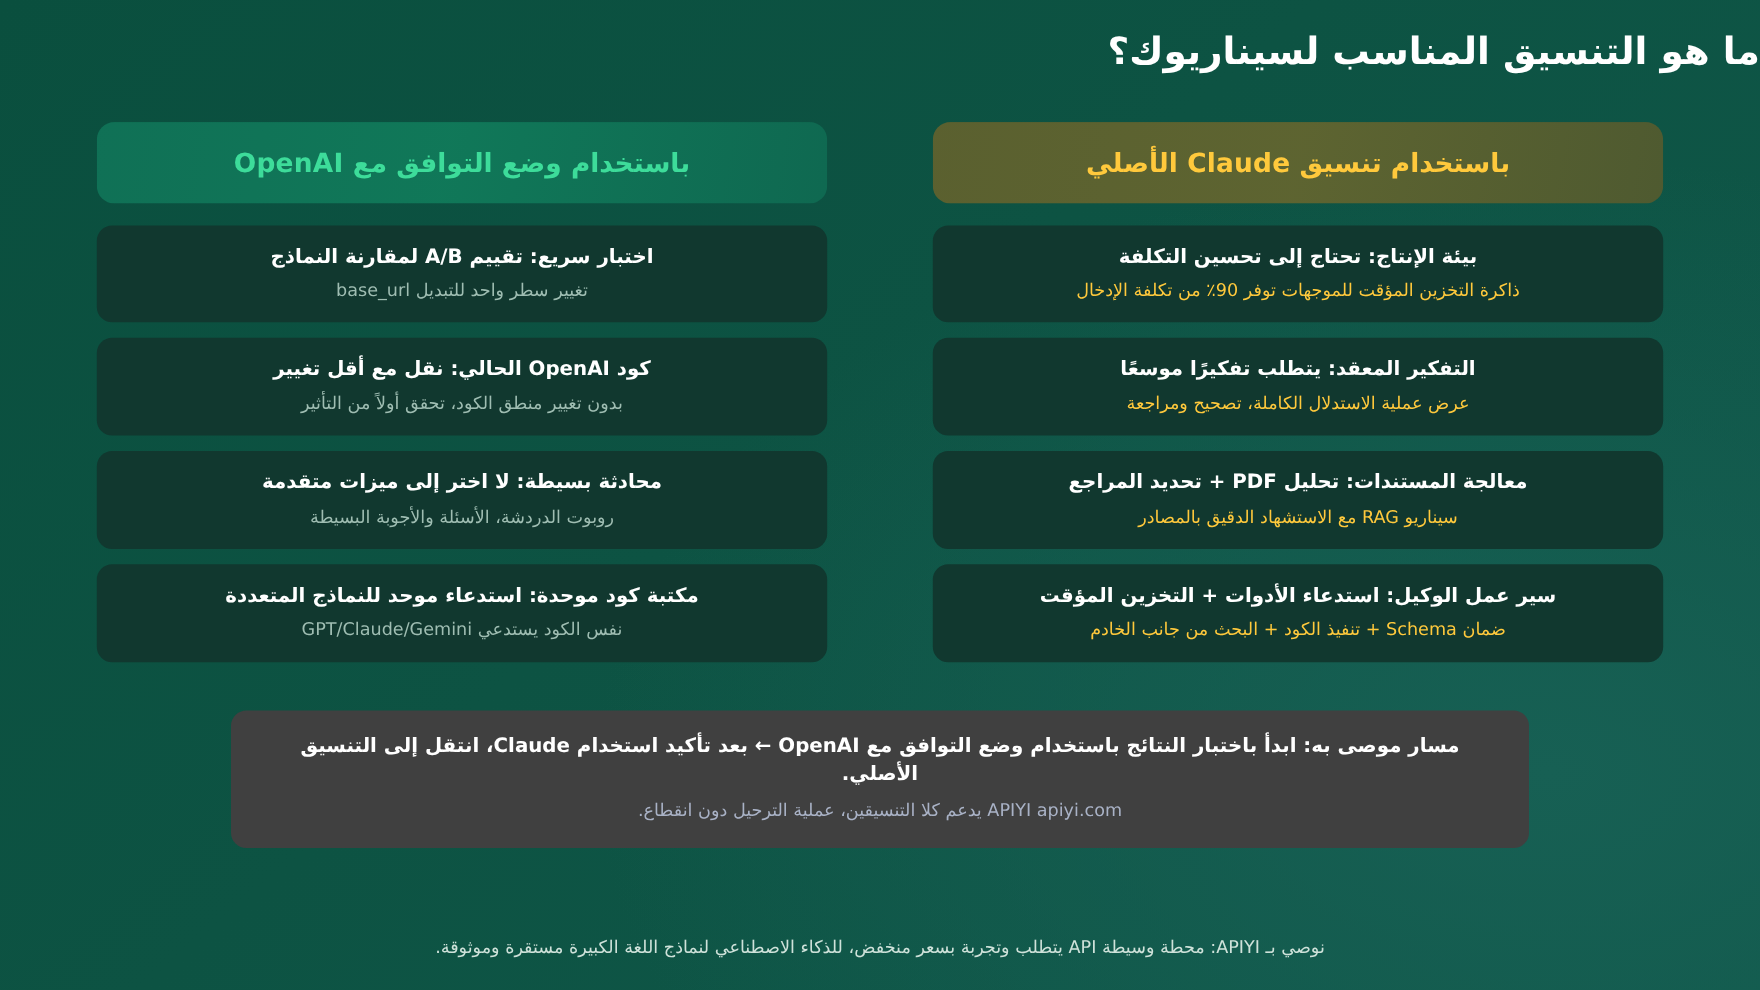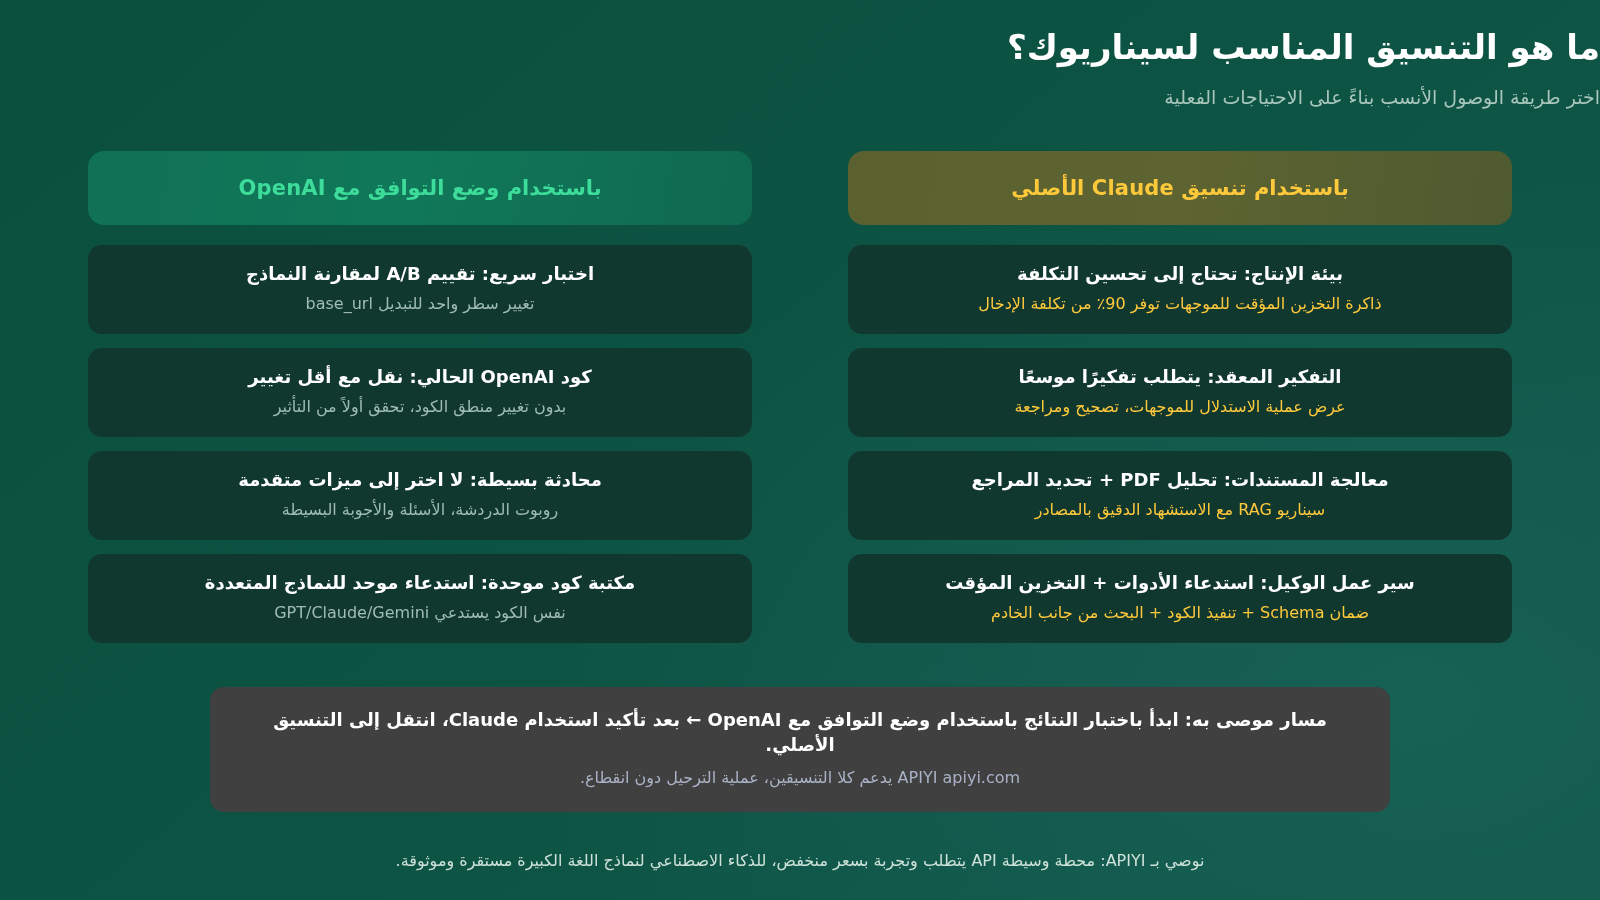--- a/index.html
+++ b/index.html
@@ -48,21 +48,21 @@
     padding: 0 80px;
   }
   .column { width: 664px; display: flex; flex-direction: column; }
 
   .col-head {
     height: 74px;
     border-radius: 16px;
     display: flex;
     align-items: center;
     justify-content: center;
-    font-size: 21px;
+    font-size: 24px;
     font-weight: 700;
     letter-spacing: 0.2px;
     margin-bottom: 20px;
   }
   .col-head.openai {
     background: linear-gradient(100deg, #12806045 0%, #14a06d3d 48%, #0f5c4a24 100%);
     background-color: #0f6b52;
     color: #3ddc9a;
   }
   .col-head.claude {
@@ -132,35 +132,34 @@
     line-height: 1.4;
   }
 </style>
 </head>
 <body>
 
 <div class="page">
 
   <div class="header">
     <div class="title">ما هو التنسيق المناسب لسيناريوك؟</div>
-    <div class="subtitle">اختر طريقة الوصول الأنسب بناءً على الاحتياجات الفعلية</div>
   </div>
 
   <div class="columns">
 
     <div class="column claude">
       <div class="col-head claude">باستخدام تنسيق Claude الأصلي</div>
       <div class="cards">
         <div class="card">
           <div class="card-title">بيئة الإنتاج: تحتاج إلى تحسين التكلفة</div>
           <div class="card-sub">ذاكرة التخزين المؤقت للموجهات توفر 90٪ من تكلفة الإدخال</div>
         </div>
         <div class="card">
           <div class="card-title">التفكير المعقد: يتطلب تفكيرًا موسعًا</div>
-          <div class="card-sub">عرض عملية الاستدلال للموجهات، تصحيح ومراجعة</div>
+          <div class="card-sub">عرض عملية الاستدلال الكاملة، تصحيح ومراجعة</div>
         </div>
         <div class="card">
           <div class="card-title">معالجة المستندات: تحليل PDF + تحديد المراجع</div>
           <div class="card-sub">سيناريو RAG مع الاستشهاد الدقيق بالمصادر</div>
         </div>
         <div class="card">
           <div class="card-title">سير عمل الوكيل: استدعاء الأدوات + التخزين المؤقت</div>
           <div class="card-sub">ضمان Schema + تنفيذ الكود + البحث من جانب الخادم</div>
         </div>
       </div>

